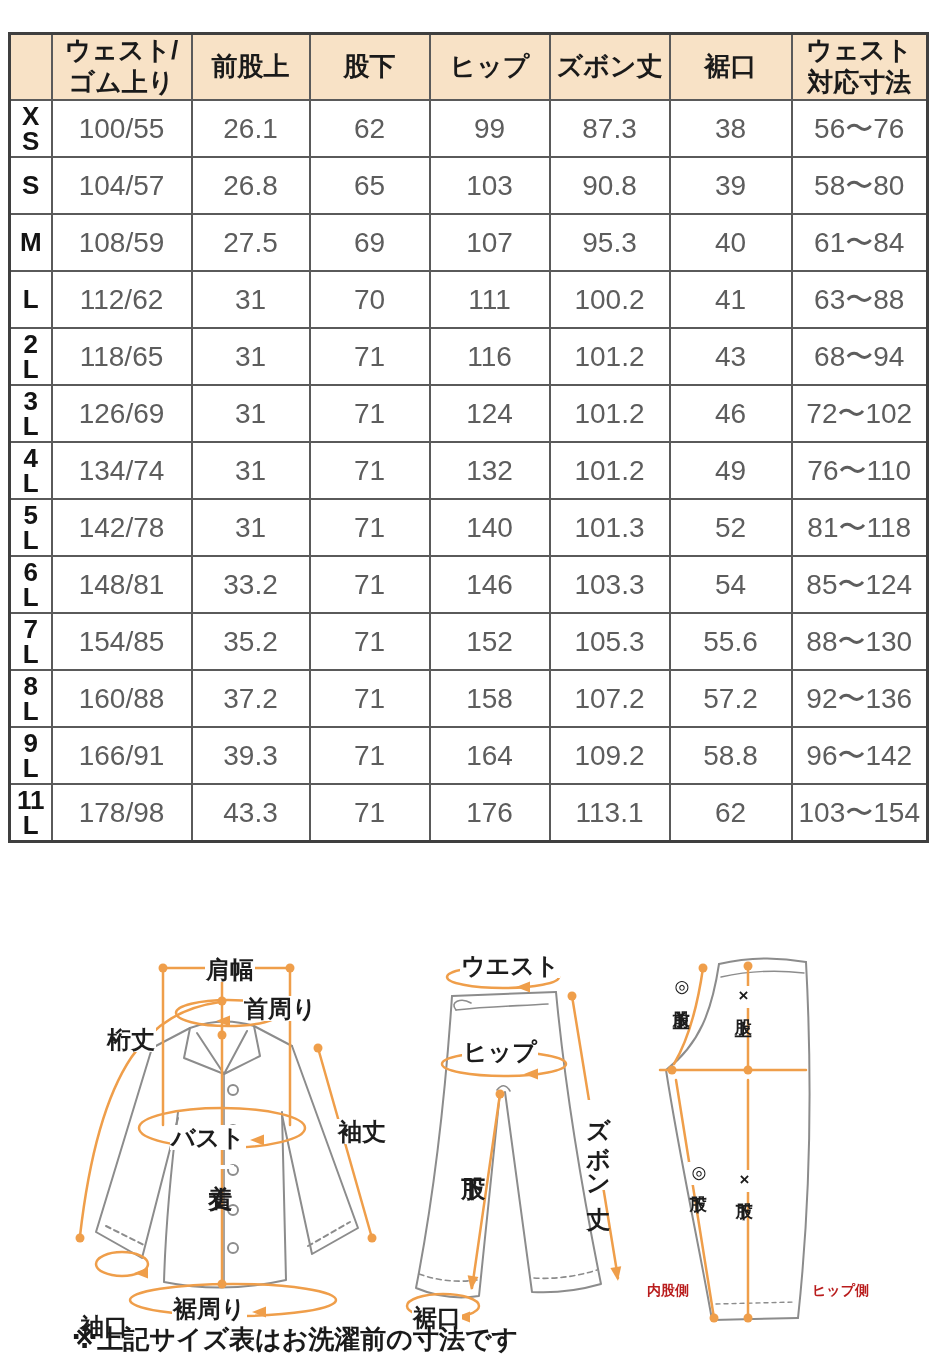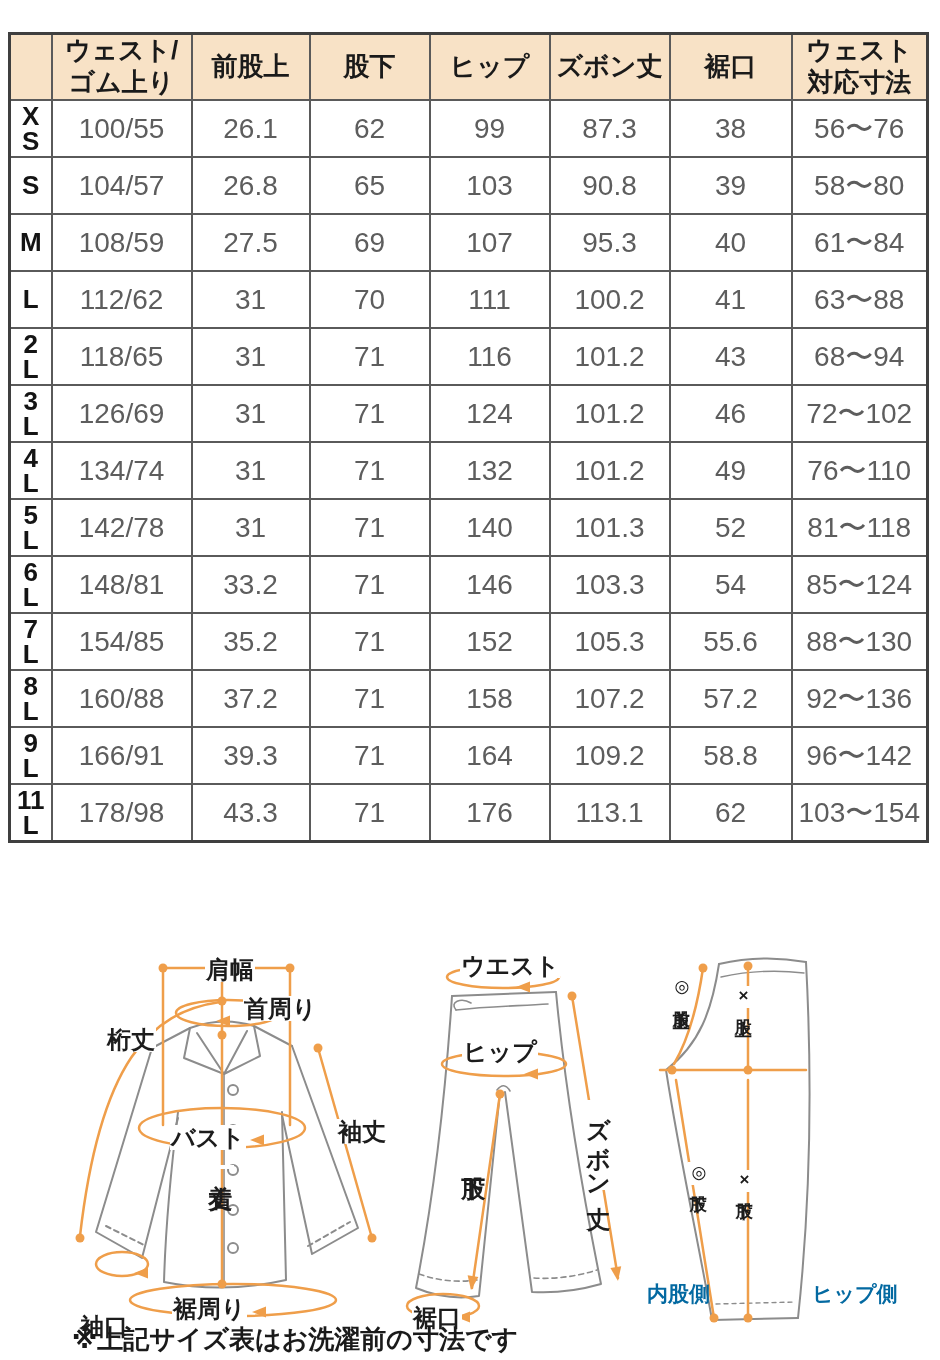--- a/index.html
+++ b/index.html
@@ -20,21 +20,21 @@
   .size-table tbody th{background:#fff;color:#141414;font-weight:bold;font-size:26px;
         line-height:0.95;height:55px;}
   .size-table tbody td{background:#fff;color:#5d5d5d;font-weight:normal;font-size:28px;height:55px;}
 
   
   .diagram-svg{position:absolute;left:0;top:940px;width:940px;height:420px;}
   .dlabel{position:absolute;font-weight:bold;color:#1c1c1c;font-size:24px;line-height:1.05;
         background:#fff;padding:0 1px;white-space:nowrap;}
   .vert{writing-mode:vertical-rl;text-orientation:upright;letter-spacing:2px;}
   .small{font-size:17px;letter-spacing:1px;}
-  .graylbl{color:#0369a1;background:transparent;font-size:21px;}
+  .graylbl{color:#b91c1c;background:transparent;font-size:14px;}
   .note{position:absolute;left:72px;top:1322px;font-size:26px;font-weight:bold;color:#1a1a1a;}
 </style>
 </head>
 <body>
 
 <div class="page">
 
   <table class="size-table">
     <colgroup>
       <col class="c0">

